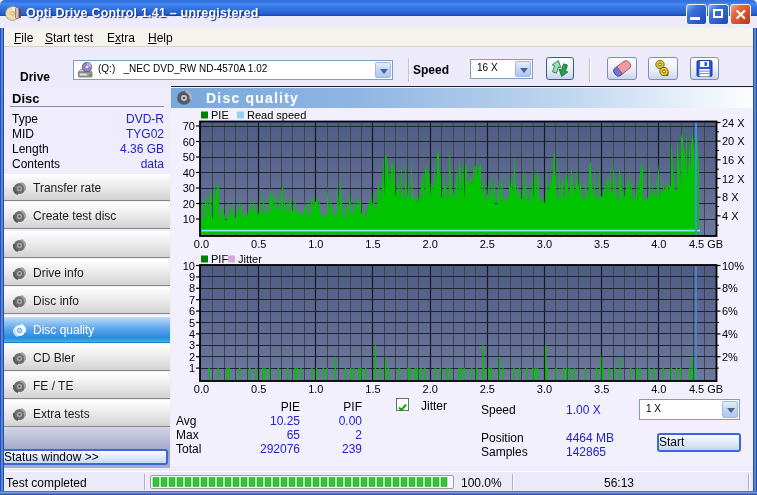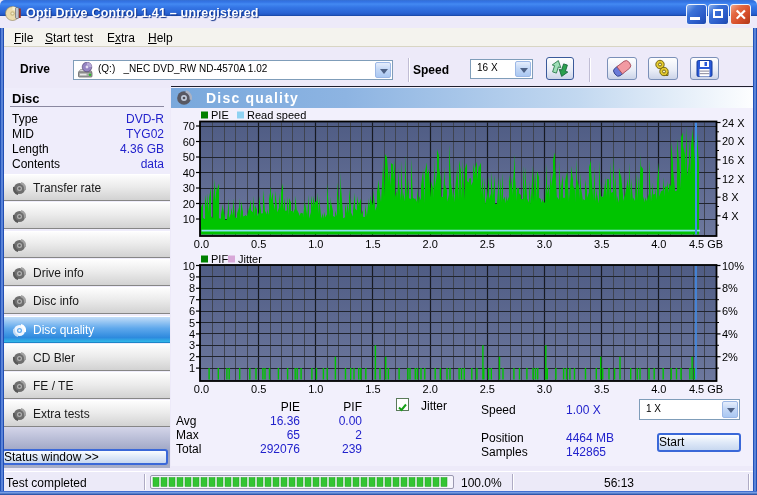--- a/index.html
+++ b/index.html
@@ -79,21 +79,21 @@
         <span style="left:3.5px;top:1px;font-size:15px">✕</span>
       </div>
 </div>
 <div class="abs" id="menu">
   <span style="left:10px"><u>F</u>ile</span>
   <span style="left:41px"><u>S</u>tart test</span>
   <span style="left:103px">E<u>x</u>tra</span>
   <span style="left:144px"><u>H</u>elp</span>
 </div>
 <div class="abs" id="tools">
-  <span class="lbl abs" style="left:16px;top:14px">Drive</span>
+  <span class="lbl abs" style="left:16px;top:22px">Drive</span>
   <div class="combo" style="left:69px;top:12px;width:320px;height:20px">
     <svg class="abs" style="left:3px;top:1px" width="17" height="17" viewBox="0 0 17 17">
       <path d="M1.5 10 L3.5 7.5 L13 7.5 L15 10 Z" fill="#d8d8d8" stroke="#666" stroke-width=".5"></path>
       <rect x="1.5" y="10" width="13.5" height="5" rx=".8" fill="#a8a8a8" stroke="#555" stroke-width=".7"></rect>
       <rect x="3" y="11.8" width="6.5" height="1.5" fill="#e8e8e8"></rect>
       <circle cx="13" cy="12.8" r="1.3" fill="#28b828"></circle>
       <circle cx="10" cy="5" r="4.8" fill="#9584c2" stroke="#4a3a6a" stroke-width=".6"></circle>
       <path d="M10 .5 A4.8 4.8 0 0 1 14.8 5 L12 5 A2.2 2.2 0 0 0 10 3 Z" fill="#b8aad8"></path>
       <circle cx="10" cy="5" r="1.4" fill="#e4def2"></circle>
     </svg>
@@ -163,20 +163,21 @@
         <span class="t">Transfer rate</span>
       </div>
 <div class="sbtn" style="top:114.3px">
         <svg class="abs" style="left:9px;top:7px" width="13" height="13" viewBox="0 0 14 14">
           <circle cx="7" cy="7" r="6" fill="#6e6e6e"></circle>
           <path d="M8.5 1.2 A6 6 0 0 1 12.8 8.5" fill="none" stroke="#a2a2a2" stroke-width="2.4"></path>
           <path d="M5.5 12.8 A6 6 0 0 1 1.2 5.5" fill="none" stroke="#585858" stroke-width="2.4"></path>
           <circle cx="7" cy="7" r="2.7" fill="#b2b2b2"></circle>
           <circle cx="7" cy="7" r="1.3" fill="#606060"></circle>
         </svg>
+        <span class="t">Create test disc</span>
       </div>
 <div class="sbtn" style="top:142.6px">
         <svg class="abs" style="left:9px;top:7px" width="13" height="13" viewBox="0 0 14 14">
           <circle cx="7" cy="7" r="6" fill="#6e6e6e"></circle>
           <path d="M8.5 1.2 A6 6 0 0 1 12.8 8.5" fill="none" stroke="#a2a2a2" stroke-width="2.4"></path>
           <path d="M5.5 12.8 A6 6 0 0 1 1.2 5.5" fill="none" stroke="#585858" stroke-width="2.4"></path>
           <circle cx="7" cy="7" r="2.7" fill="#b2b2b2"></circle>
           <circle cx="7" cy="7" r="1.3" fill="#606060"></circle>
         </svg>
       </div>
@@ -467,21 +468,21 @@
         <rect x="30" y="168.5" width="7" height="7" fill="#008000"></rect>
         <text x="40" y="176" class="lg">PIF</text>
         <rect x="57" y="168.5" width="7" height="7" fill="#D8A8D8"></rect>
         <text x="67" y="176" class="lg">Jitter</text>
       </svg>
 <div class="stat" style="left:95px;top:313px;width:34px;text-align:right">PIE</div>
 <div class="stat" style="left:155px;top:313px;width:36px;text-align:right">PIF</div>
 <div class="stat" style="left:5px;top:327px">Avg</div>
 <div class="stat" style="left:5px;top:341px">Max</div>
 <div class="stat" style="left:5px;top:355px">Total</div>
-<div class="stat bval" style="left:75px;top:327px;width:54px;text-align:right">16.36</div>
+<div class="stat bval" style="left:75px;top:327px;width:54px;text-align:right">10.25</div>
 <div class="stat bval" style="left:75px;top:341px;width:54px;text-align:right">65</div>
 <div class="stat bval" style="left:75px;top:355px;width:54px;text-align:right">292076</div>
 <div class="stat bval" style="left:137px;top:327px;width:54px;text-align:right">0.00</div>
 <div class="stat bval" style="left:137px;top:341px;width:54px;text-align:right">2</div>
 <div class="stat bval" style="left:137px;top:355px;width:54px;text-align:right">239</div>
 <div class="abs" style="left:225px;top:311px;width:13px;height:13px;background:#fff;border:1px solid #5a7a5a">
   <svg width="11" height="11" viewBox="0 0 11 11">
           <path d="M2 5.5 L4.5 8 L9 2.5" fill="none" stroke="#17a117" stroke-width="2"></path>
         </svg>
 </div>

